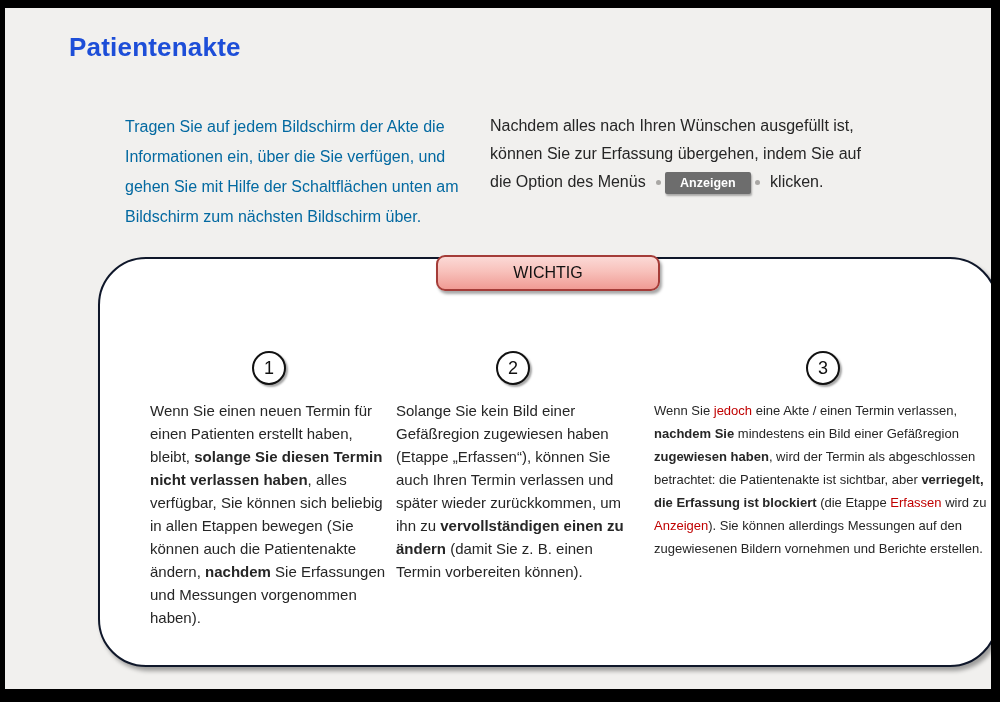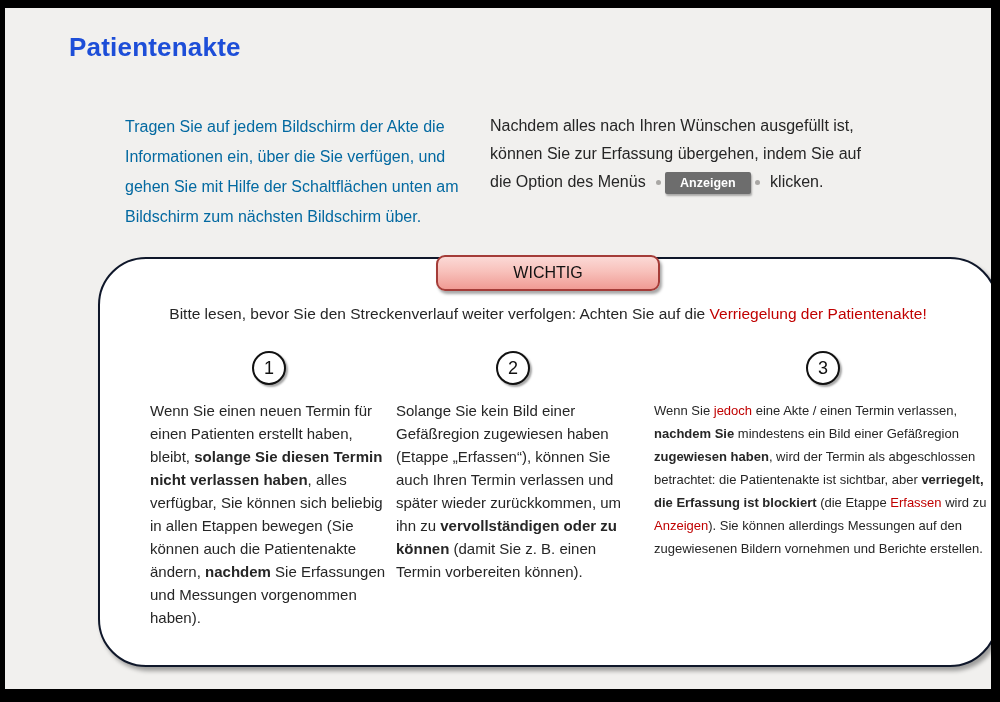--- a/index.html
+++ b/index.html
@@ -100,30 +100,29 @@
   <p class="intro-right"><span>Nachdem alles nach Ihren Wünschen ausgefüllt ist, können Sie zur Erfassung übergehen, indem Sie auf die Option des Menüs </span><span class="menu-btn-wrap">
         <span class="dot"></span>
         <span class="menu-btn">Anzeigen</span>
         <span class="dot"></span>
       </span><span> klicken.</span></p>
 
   <div class="important-box">
 
     <div class="wichtig-badge">WICHTIG</div>
 
-    <div class="lead-note"><span>Bitte lesen, bevor Sie den Streckenverlauf weiter verfolgen: Achten Sie auf die </span><span style="color: rgb(192, 0, 0);">Verriegelung der Patientenakte!</span></div>
 
     <div class="step-col step-col-1">
       <div class="step-circle">1</div>
       <div class="step-text"><span>Wenn Sie einen neuen Termin für einen Patienten erstellt haben, bleibt, </span><span style="font-weight: 700;">solange Sie diesen Termin nicht verlassen haben</span><span>, alles verfügbar, Sie können sich beliebig in allen Etappen bewegen (Sie können auch die Patientenakte ändern, </span><span style="font-weight: 700;">nachdem</span><span> Sie Erfassungen und Messungen vorgenommen haben).</span></div>
     </div>
 
     <div class="step-col step-col-2">
       <div class="step-circle">2</div>
-      <div class="step-text"><span>Solange Sie </span><span style="font-weight: 400;">kein Bild einer Gefäßregion zugewiesen haben</span><span> (Etappe „Erfassen“), können Sie auch Ihren Termin verlassen und später wieder zurückkommen, um ihn zu </span><span style="font-weight: 700;">vervollständigen oder zu können</span><span> (damit Sie z. B. einen Termin vorbereiten können).</span></div>
+      <div class="step-text"><span>Solange Sie </span><span style="font-weight: 400;">kein Bild einer Gefäßregion zugewiesen haben</span><span> (Etappe „Erfassen“), können Sie auch Ihren Termin verlassen und später wieder zurückkommen, um ihn zu </span><span style="font-weight: 700;">vervollständigen einen zu ändern</span><span> (damit Sie z. B. einen Termin vorbereiten können).</span></div>
     </div>
 
     <div class="step-col step-col-3">
       <div class="step-circle">3</div>
       <div class="step-text"><span>Wenn Sie </span><span style="color: rgb(192, 0, 0);">jedoch</span><span> eine Akte / einen Termin verlassen, </span><span style="font-weight: 700;">nachdem Sie</span><span> mindestens ein Bild einer Gefäßregion </span><span style="font-weight: 700;">zugewiesen haben</span><span>, wird der Termin als abgeschlossen betrachtet: die Patientenakte ist sichtbar, aber </span><span style="font-weight: 700;">verriegelt, die Erfassung ist blockiert</span><span> (die Etappe </span><span style="color: rgb(192, 0, 0);">Erfassen</span><span> wird zu </span><span style="color: rgb(192, 0, 0);">Anzeigen</span><span>). Sie können allerdings Messungen auf den zugewiesenen Bildern vornehmen und Berichte erstellen.</span></div>
     </div>
 
   </div>
 </div>
 

